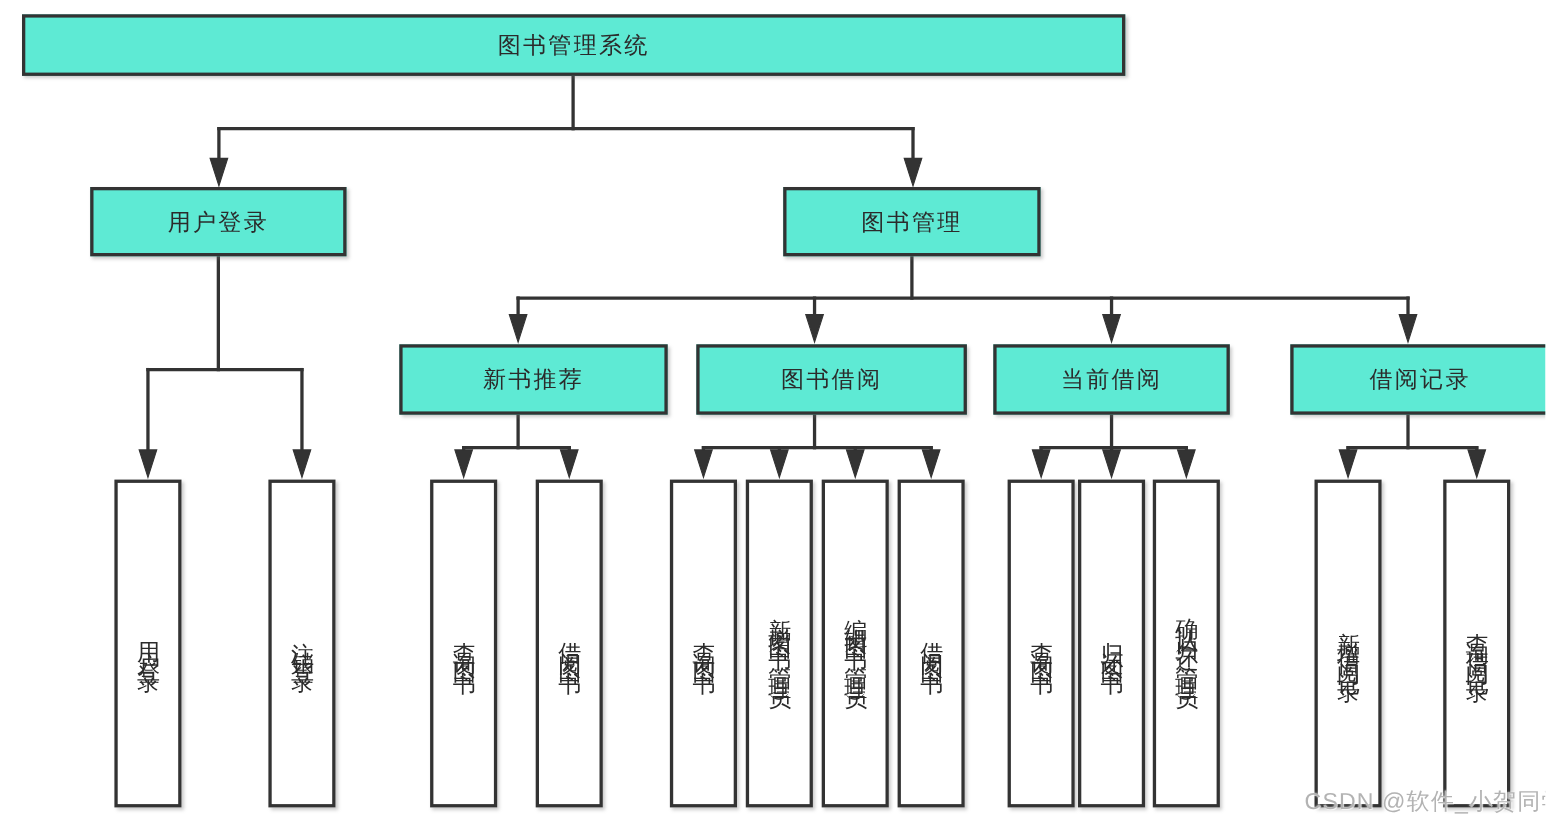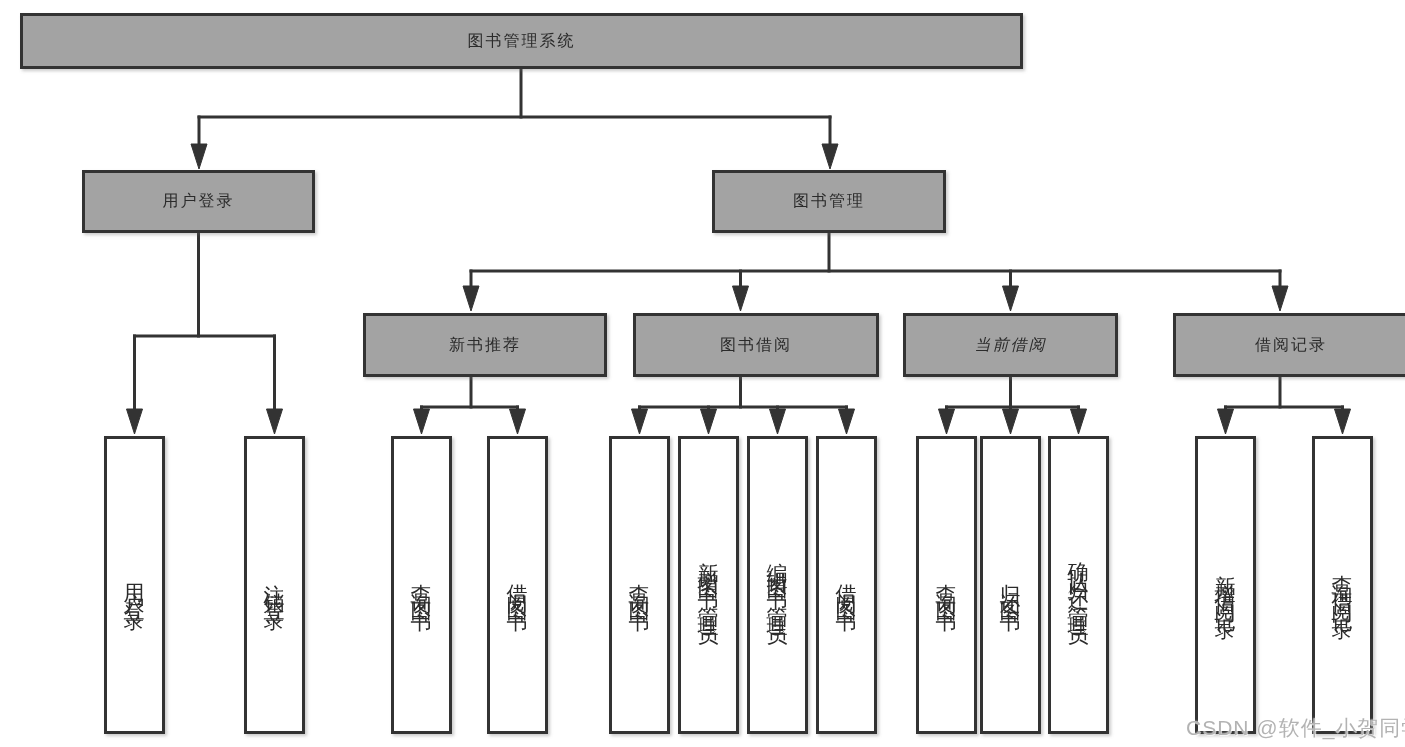--- a/index.html
+++ b/index.html
@@ -22,38 +22,38 @@
   svg.connectors {
     position: absolute;
     left: 0; top: 0;
     width: 1405px; height: 747px;
     color: var(--line);
   }
   svg.connectors line { stroke: currentColor; stroke-width: 3; stroke-linecap: square; }
   svg.connectors polygon { fill: currentColor; stroke: currentColor; stroke-width: 1; }
   .node {
     position: absolute;
-    background: #a3a3a3;
+    background: #5eead4;
     border: 3px solid var(--box-border);
     box-shadow: 2px 2px 3px rgba(110,110,110,0.35);
     display: flex;
     align-items: center;
     justify-content: center;
     color: var(--text);
-    font-size: 16px;
+    font-size: 21px;
     letter-spacing: 2px;
     white-space: nowrap;
   }
   .node.root  { left: 20px;   top: 13px;  width: 1003px; height: 56px; }
   .node.l2a   { left: 82px;   top: 170px; width: 233px;  height: 63px; }
   .node.l2b   { left: 712px;  top: 170px; width: 234px;  height: 63px; }
   .node.l3    { top: 313px; height: 64px; }
   .node.l3a   { left: 363px;  width: 244px; }
   .node.l3b   { left: 633px;  width: 246px; }
-  .node.l3c   { left: 903px;  width: 215px; font-style: italic; }
+  .node.l3c   { left: 903px;  width: 215px; }
   .node.l3d   { left: 1173px; width: 236px; }
   .leaf {
     position: absolute;
     top: 436px;
     width: 61px;
     height: 298px;
     background: #ffffff;
     border: 3px solid var(--box-border);
     box-shadow: 2px 2px 3px rgba(110,110,110,0.35);
     display: flex;

